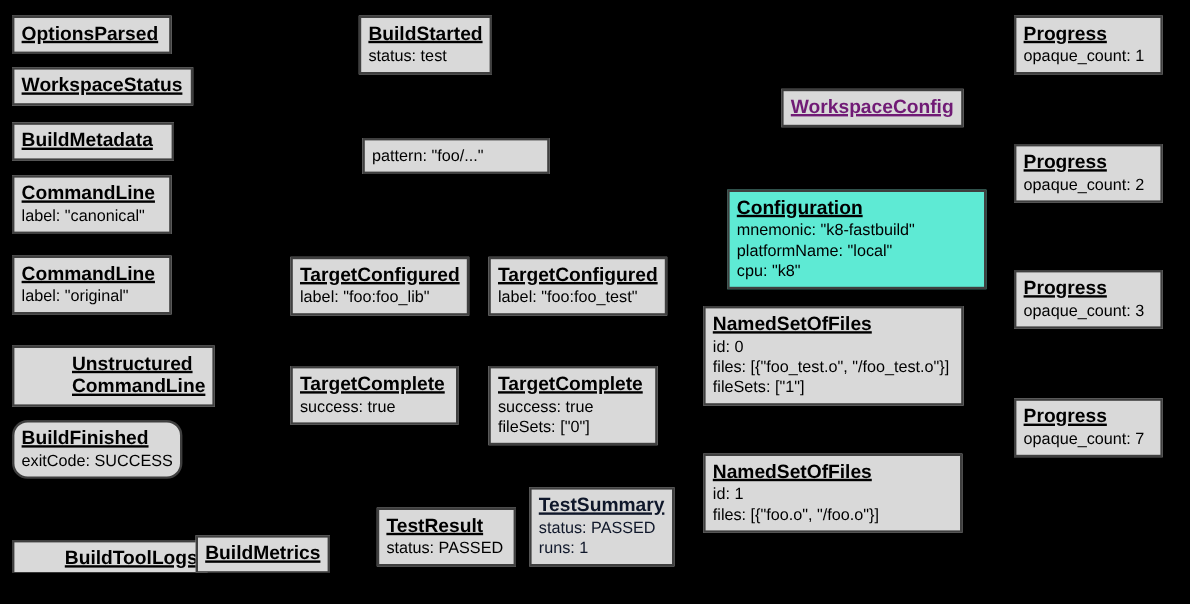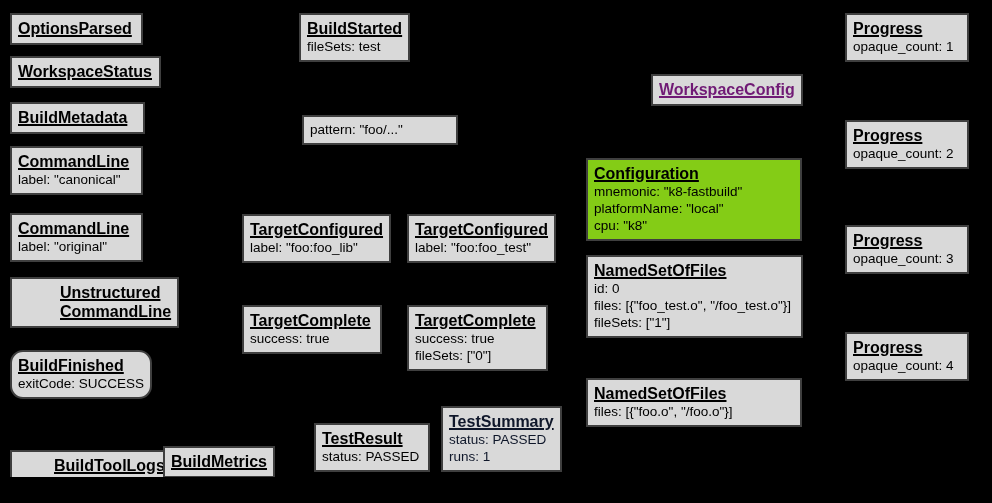--- a/index.html
+++ b/index.html
@@ -17,21 +17,21 @@
     text-decoration:underline; text-decoration-thickness:1.5px;
     white-space:nowrap;
   }
   .line { font-size:13.5px; line-height:17px; white-space:nowrap; }
 
   .n0  { left:10px;  top:13px;  min-width:133px; }
   .n1  { left:10px;  top:56px;  min-width:151px; }
   .n2  { left:10px;  top:102px; min-width:135px; }
   .n3  { left:10px;  top:146px; min-width:133px; }
   .n4  { left:10px;  top:213px; min-width:133px; }
-  .n5  { left:10px;  top:277px; min-width:135px;padding-left:48px; }
+  .n5  { left:10px;  top:288px; min-width:135px;padding-left:48px; }
   .n6  { left:10px;  top:350px; min-width:134px;border-radius:13px; }
   .n7  { left:10px;  top:450px; min-width:133px;padding-left:42px; }
   .n8  { left:163px; top:446px; min-width:106px; }
   .n9  { left:299px; top:13px;  min-width:106px; }
   .n10 { left:302px; top:115px; min-width:156px; }
   .n11 { left:242px; top:214px; min-width:140px; }
   .n12 { left:407px; top:214px; min-width:141px; }
   .n13 { left:242px; top:305px; min-width:140px; }
   .n14 { left:407px; top:305px; min-width:141px; }
   .n15 { left:314px; top:423px; min-width:116px; }
@@ -85,21 +85,21 @@
   <div class="node n7" style="background: rgb(217, 217, 217); border-color: rgb(63, 63, 63); color: rgb(0, 0, 0);">
     <div class="title">BuildToolLogs</div>
   </div>
 
   <div class="node n8" style="background: rgb(217, 217, 217); border-color: rgb(63, 63, 63); color: rgb(0, 0, 0);">
     <div class="title">BuildMetrics</div>
   </div>
 
   <div class="node n9" style="background: rgb(217, 217, 217); border-color: rgb(63, 63, 63); color: rgb(0, 0, 0);">
     <div class="title">BuildStarted</div>
-    <div class="line">fileSets: test</div>
+    <div class="line">status: test</div>
   </div>
 
   <div class="node n10" style="background: rgb(217, 217, 217); border-color: rgb(63, 63, 63); color: rgb(0, 0, 0);">
     <div class="line">pattern: "foo/..."</div>
   </div>
 
   <div class="node n11" style="background: rgb(217, 217, 217); border-color: rgb(63, 63, 63); color: rgb(0, 0, 0);">
     <div class="title">TargetConfigured</div>
     <div class="line">label: "foo:foo_lib"</div>
   </div>
@@ -128,52 +128,53 @@
   <div class="node n16" style="background: rgb(217, 217, 217); border-color: rgb(63, 63, 63); color: #0f172a;">
     <div class="title">TestSummary</div>
     <div class="line">status: PASSED</div>
     <div class="line">runs: 1</div>
   </div>
 
   <div class="node n17" style="background: rgb(217, 217, 217); border-color: rgb(63, 63, 63); color: #701a75;">
     <div class="title">WorkspaceConfig</div>
   </div>
 
-  <div class="node n18" style="background: #84cc16; border-color: rgb(63, 63, 63); color: rgb(0, 0, 0);">
+  <div class="node n18" style="background: #5eead4; border-color: rgb(63, 63, 63); color: rgb(0, 0, 0); margin-left: 20px;">
     <div class="title">Configuration</div>
     <div class="line">mnemonic: "k8-fastbuild"</div>
     <div class="line">platformName: "local"</div>
     <div class="line">cpu: "k8"</div>
   </div>
 
   <div class="node n19" style="background: rgb(217, 217, 217); border-color: rgb(63, 63, 63); color: rgb(0, 0, 0);">
     <div class="title">NamedSetOfFiles</div>
     <div class="line">id: 0</div>
     <div class="line">files: [{"foo_test.o", "/foo_test.o"}]</div>
     <div class="line">fileSets: ["1"]</div>
   </div>
 
   <div class="node n20" style="background: rgb(217, 217, 217); border-color: rgb(63, 63, 63); color: rgb(0, 0, 0);">
     <div class="title">NamedSetOfFiles</div>
+    <div class="line">id: 1</div>
     <div class="line">files: [{"foo.o", "/foo.o"}]</div>
   </div>
 
   <div class="node n21" style="background: rgb(217, 217, 217); border-color: rgb(63, 63, 63); color: rgb(0, 0, 0);">
     <div class="title">Progress</div>
     <div class="line">opaque_count: 1</div>
   </div>
 
   <div class="node n22" style="background: rgb(217, 217, 217); border-color: rgb(63, 63, 63); color: rgb(0, 0, 0);">
     <div class="title">Progress</div>
     <div class="line">opaque_count: 2</div>
   </div>
 
   <div class="node n23" style="background: rgb(217, 217, 217); border-color: rgb(63, 63, 63); color: rgb(0, 0, 0);">
     <div class="title">Progress</div>
     <div class="line">opaque_count: 3</div>
   </div>
 
   <div class="node n24" style="background: rgb(217, 217, 217); border-color: rgb(63, 63, 63); color: rgb(0, 0, 0);">
     <div class="title">Progress</div>
-    <div class="line">opaque_count: 4</div>
+    <div class="line">opaque_count: 7</div>
   </div>
 
 </div>
 
 </body></html>

